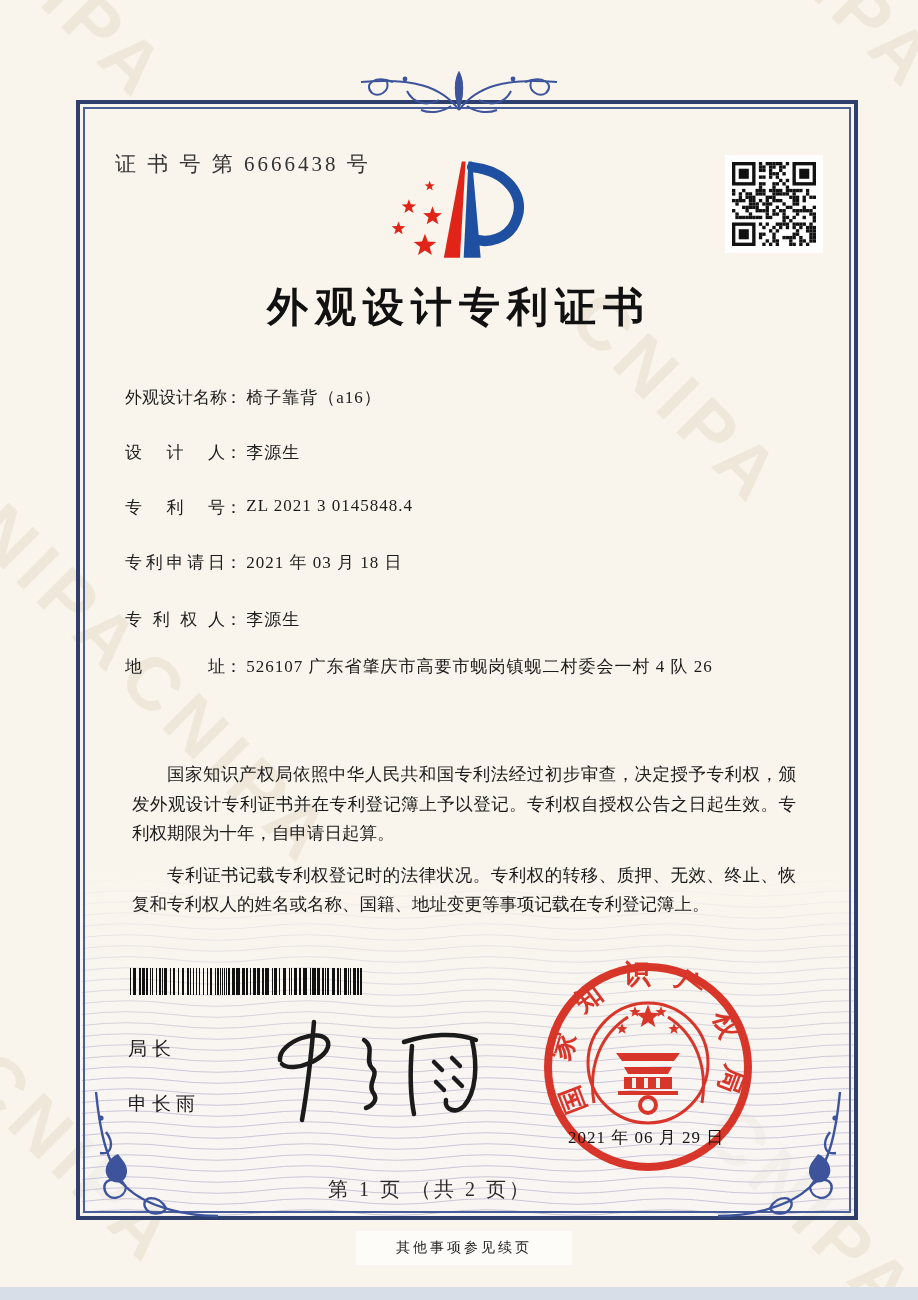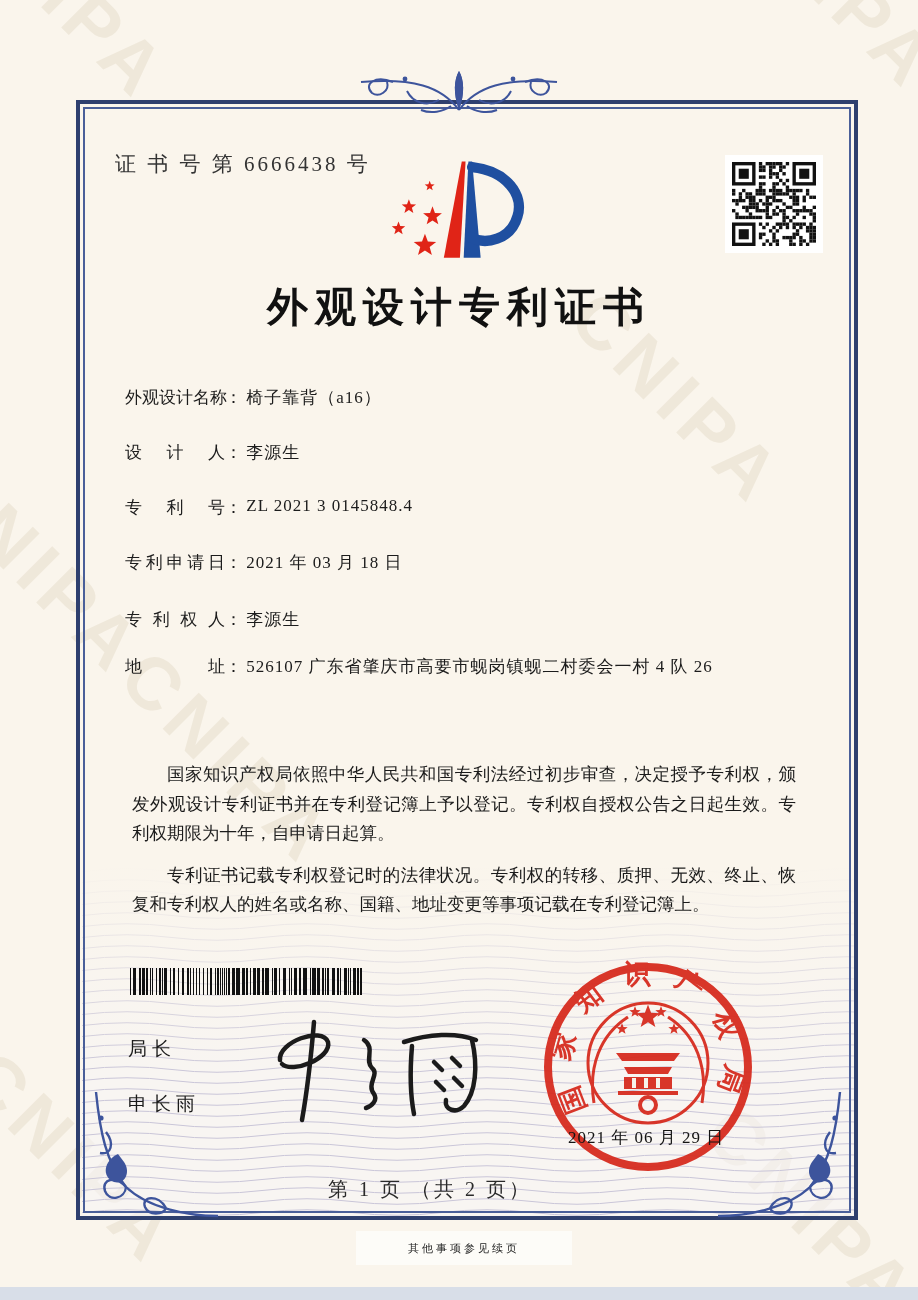--- a/index.html
+++ b/index.html
@@ -51,21 +51,21 @@
   #signature-svg{position:absolute;left:252px;top:1012px;z-index:7;}
 
   #seal-svg{position:absolute;left:536px;top:955px;z-index:6;opacity:.93;}
   #seal-date{position:absolute;left:568px;top:1126px;width:200px;z-index:7;
       font-size:17px;letter-spacing:1px;color:#141414;white-space:nowrap;}
 
   #page-indicator{left:0;top:1176px;width:860px;text-align:center;font-size:20px;
       letter-spacing:3px;color:#2a2a2a;}
   #continuation-box{position:absolute;left:356px;top:1231px;width:216px;height:34px;
       background:#fdfcf8;z-index:5;display:flex;align-items:center;justify-content:center;}
-  #continuation-box span{font-size:11px;letter-spacing:3px;color:#222;}
+  #continuation-box span{font-size:14px;letter-spacing:3px;color:#222;}
   #bottom-strip{position:absolute;left:0;bottom:0;width:918px;height:13px;
       background:#d8dee8;z-index:8;}
 </style>
 </head>
 <body>
 
 <div id="page">
 
   <svg width="0" height="0" style="position:absolute" aria-hidden="true">
     <defs>

